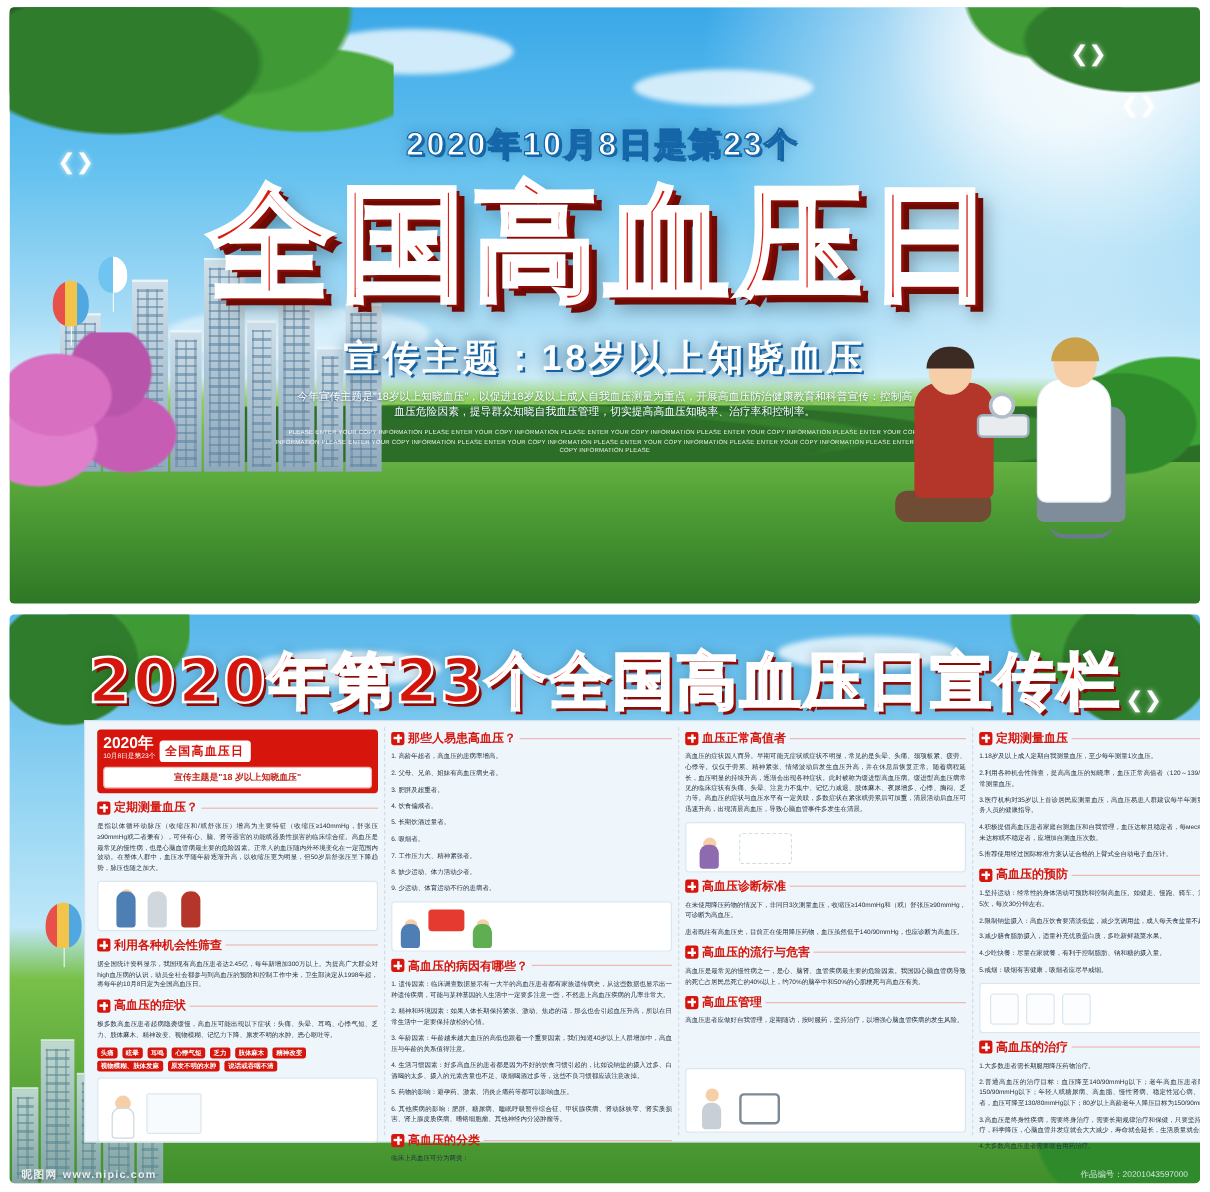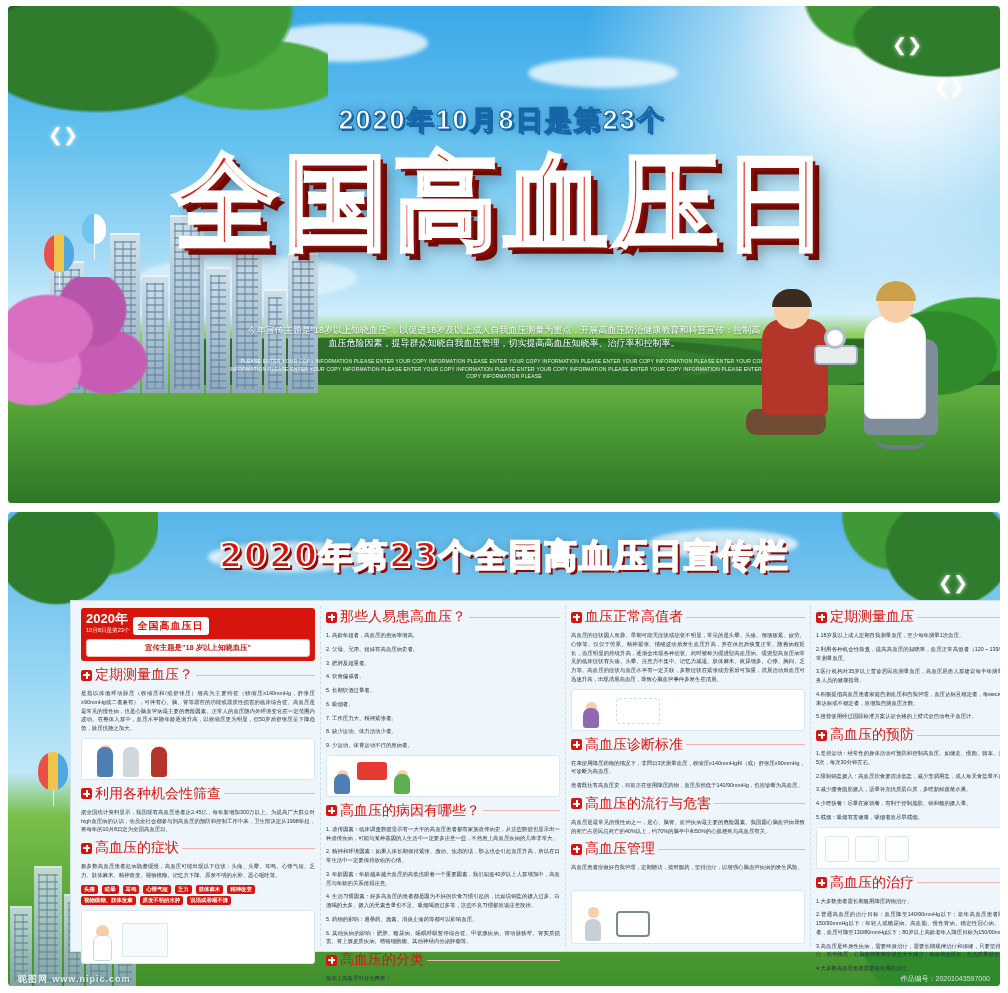--- a/index.html
+++ b/index.html
@@ -130,42 +130,42 @@
   .board-tree-r { position:absolute; right:-20px; top:-25px; width:180px; height:160px;
     background:radial-gradient(ellipse at 60% 40%, #2f7d2c 0 40%, rgba(47,125,44,0) 42%),
                radial-gradient(ellipse at 30% 18%, #3f9a36 0 28%, rgba(63,154,54,0) 30%); }
   .board-city { position:absolute; left:0; bottom:0; width:150px; height:150px; opacity:.85; }
   .board-bush { position:absolute; right:0; bottom:0; width:180px; height:160px;
     background:radial-gradient(ellipse at 70% 70%, #2f8a2c 0 46%, rgba(47,138,44,0) 48%),
                radial-gradient(ellipse at 95% 45%, #3ba234 0 36%, rgba(59,162,52,0) 38%); }
 
   .board-title {
     position:absolute; top:22px; left:0; right:0; text-align:center;
-    font-size:33px; font-weight:bold; color:#d6160d; letter-spacing:2px;
+    font-size:51px; font-weight:bold; color:#d6160d; letter-spacing:2px;
     -webkit-text-stroke:2px #ffffff;
     text-shadow:3px 3px 0 #8e0a05, 0 0 10px rgba(0,0,0,.25);
     font-family:"DejaVu Sans", sans-serif;
   }
 
   .content {
     position:absolute; left:62px; top:88px; width:991px; height:352px;
     background:#eef6fb; border:1px solid #cfe3ee;
     display:flex; gap:0; padding:5px;
   }
   .col { flex:1; padding:2px 5px; display:flex; flex-direction:column; gap:5px; min-width:0; }
   .col + .col { border-left:1px dashed #cfdde7; }
 
   .hdr { display:flex; align-items:center; gap:3px; }
   .cross {
     width:11px; height:11px; flex:none; background:#d6160d; position:relative; border-radius:2px;
   }
   .cross::before, .cross::after { content:""; position:absolute; background:#fff; }
   .cross::before { left:4.5px; top:2px; width:2px; height:7px; }
   .cross::after { left:2px; top:4.5px; width:7px; height:2px; }
-  .hdr-text { font-size:14px; font-weight:normal; color:#d6160d; white-space:nowrap; }
+  .hdr-text { font-size:10px; font-weight:bold; color:#d6160d; white-space:nowrap; }
   .hdr-rule { flex:1; height:1px; background:#f0b6b2; }
 
   .para { font-size:5.4px; line-height:1.62; color:#243240; text-align:justify; }
 
   
   .p1-top { background:#d6160d; color:#fff; border-radius:3px; padding:4px 5px; }
   .p1-year { font-size:13px; font-weight:bold; line-height:1; }
   .p1-date { font-size:5.6px; margin-top:2px; }
   .p1-badge {
     display:inline-block; background:#fff; color:#d6160d; font-weight:bold;
@@ -231,20 +231,21 @@
     <div class="bush-right"></div>
 
     <div class="balloon" style="left:36px;top:228px;background:linear-gradient(90deg,#e8504a 0 33%,#f3c44a 33% 66%,#51a8e0 66% 100%);"></div>
     <div class="balloon" style="left:74px;top:208px;width:24px;height:30px;background:linear-gradient(90deg,#6fc5ef 0 50%,#ffffff 50% 100%);"></div>
     <div class="bird" style="left:884px;top:30px;">❮❯</div>
     <div class="bird" style="left:926px;top:72px;">❮❯</div>
     <div class="bird" style="left:40px;top:120px;">❮❯</div>
 
     <div class="banner-date">2020年10月8日是第23个</div>
     <div class="banner-title">全国高血压日</div>
+    <div class="banner-sub">宣传主题：18岁以上知晓血压</div>
     <div class="banner-para">今年宣传主题是"18岁以上知晓血压"，以促进18岁及以上成人自我血压测量为重点，开展高血压防治健康教育和科普宣传：控制高血压危险因素，提导群众知晓自我血压管理，切实提高高血压知晓率、治疗率和控制率。</div>
     <div class="banner-latin">PLEASE ENTER YOUR COPY INFORMATION PLEASE ENTER YOUR COPY INFORMATION PLEASE ENTER YOUR COPY INFORMATION PLEASE ENTER YOUR COPY INFORMATION PLEASE ENTER YOUR COPY INFORMATION PLEASE ENTER YOUR COPY INFORMATION PLEASE ENTER YOUR COPY INFORMATION PLEASE ENTER YOUR COPY INFORMATION PLEASE ENTER YOUR COPY INFORMATION PLEASE ENTER YOUR COPY INFORMATION PLEASE</div>
 
     <div class="scene">
       <div class="s-chair"></div>
       <div class="s-doctor-body"></div>
       <div class="s-doctor-head"></div>
       <div class="s-doctor-hair"></div>
       <div class="s-pat-leg"></div>
       <div class="s-pat-body"></div>

